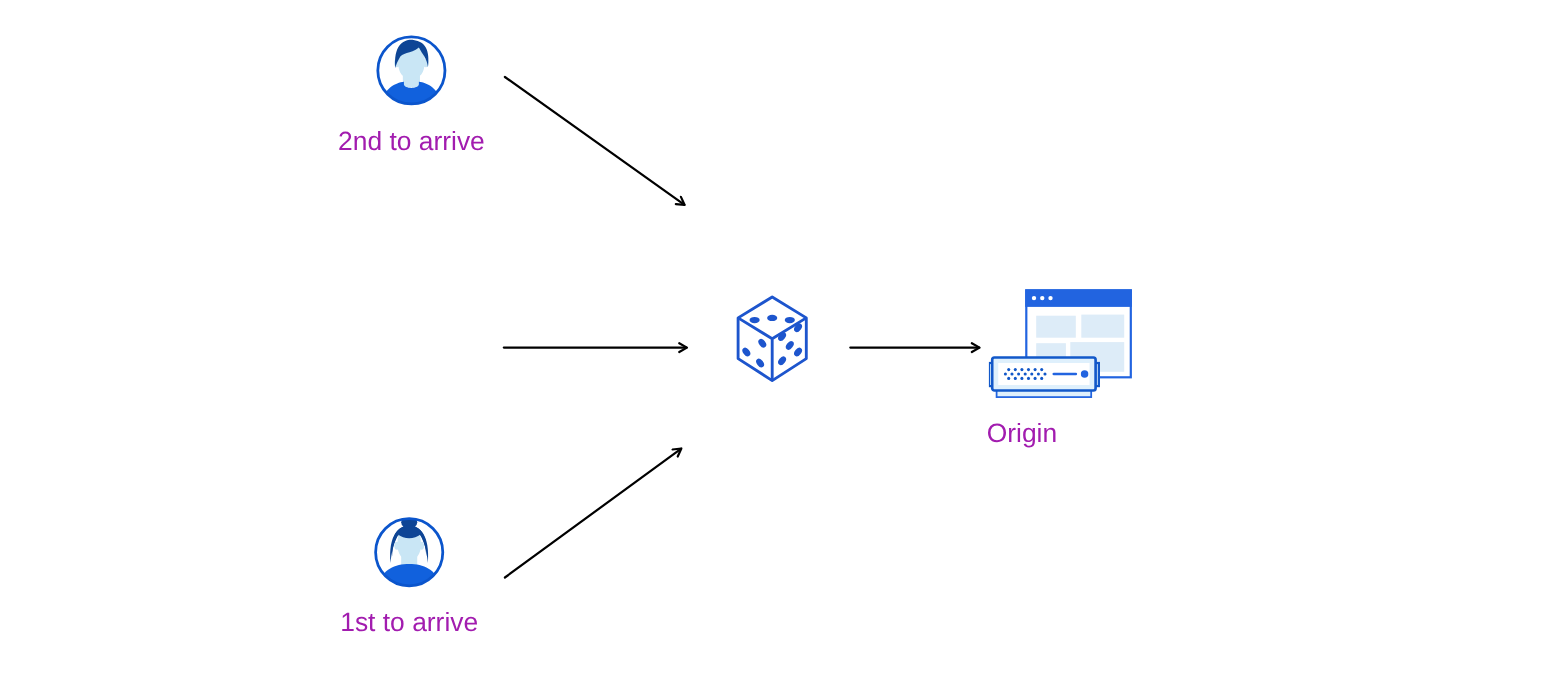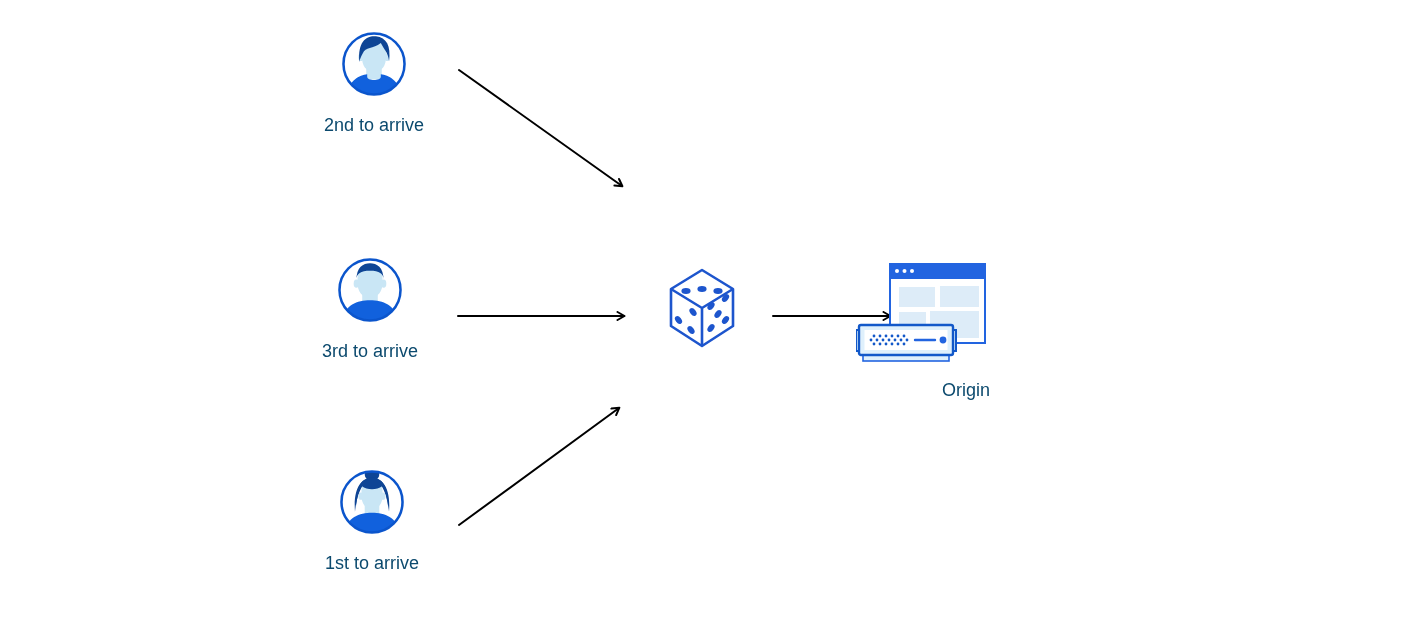--- a/index.html
+++ b/index.html
@@ -16,25 +16,25 @@
     overflow: hidden;
   }
   .node {
     position: absolute;
     display: flex;
     flex-direction: column;
     align-items: center;
   }
   .node-label {
     margin-top: 16px;
-    font-size: 18px;
+    font-size: 24px;
     line-height: 1.2;
-    color: #0c4a6e;
+    color: #a21caf;
     white-space: nowrap;
-    text-align: right;
+    text-align: left;
   }
   .arrow-layer {
     position: absolute;
     left: 0;
     top: 0;
     width: 1405px;
     height: 633px;
     pointer-events: none;
   }
   .abs { position: absolute; }
@@ -72,40 +72,20 @@
         <ellipse cx="22.5" cy="29" rx="2.6" ry="4" fill="#c9e6f5"></ellipse>
         <ellipse cx="49.5" cy="29" rx="2.6" ry="4" fill="#c9e6f5"></ellipse>
         <path d="M23.5,27 C23.5,13 30,8.5 36,8.5 C43,8.5 49,13.5 48.5,27 C48.5,39 44,43.5 36,43.5 C28,43.5 23.5,39 23.5,27 Z" fill="#c9e6f5"></path>
         <path d="M21,34 C19,12 29,6.5 38,7.5 C49,9 53.5,17 51.5,33 C50.5,24 46.5,21.5 43,14.5 C35,21 27,18.5 24.5,25 C23,28 21.5,30.5 21,34 Z" fill="#0e4595"></path>
       </g>
       <circle cx="36" cy="36" r="31.4" fill="none" stroke="#0b55cc" stroke-width="2.6"></circle>
     </svg>
     <div class="node-label">2nd to arrive</div>
   </div>
 
-  <div class="node abs" style="left:290px; top:255px; width:160px;">
-    <svg width="70" height="70" viewBox="0 0 72 72">
-      <defs>
-          <clipPath id="avc2">
-            <circle cx="36" cy="36" r="31.4"></circle>
-          </clipPath>
-        </defs>
-      <circle cx="36" cy="36" r="31.4" fill="#ffffff"></circle>
-      <g clip-path="url(#avc2)">
-        <rect x="28" y="34" width="16" height="18" fill="#c9e6f5"></rect>
-        <path d="M5,74 C8,52 21,46.5 36,46.5 C51,46.5 64,52 67,74 Z" fill="#1161dd"></path>
-        <ellipse cx="22" cy="29.5" rx="2.8" ry="4.2" fill="#c9e6f5"></ellipse>
-        <ellipse cx="50" cy="29.5" rx="2.8" ry="4.2" fill="#c9e6f5"></ellipse>
-        <path d="M23,27 C23,13.5 29.5,9 36,9 C42.5,9 49,13.5 49,27 C49,38.5 44,43.5 36,43.5 C28,43.5 23,38.5 23,27 Z" fill="#c9e6f5"></path>
-        <path d="M22,26 C22,12.5 29,8.5 36,8.5 C43,8.5 50,12.5 50,26 C50,18.8 45.5,16.2 36,16.2 C26.5,16.2 22,18.8 22,26 Z" fill="#0e4595"></path>
-      </g>
-      <circle cx="36" cy="36" r="31.4" fill="none" stroke="#0b55cc" stroke-width="2.6"></circle>
-    </svg>
-    <div class="node-label">3rd to arrive</div>
-  </div>
 
   <div class="node abs" style="left:292px; top:467px; width:160px;">
     <svg width="70" height="70" viewBox="0 0 72 72">
       <defs>
           <clipPath id="avc3">
             <circle cx="36" cy="36" r="31.4"></circle>
           </clipPath>
         </defs>
       <circle cx="36" cy="36" r="31.4" fill="#ffffff"></circle>
       <g clip-path="url(#avc3)">
@@ -138,21 +118,21 @@
         <ellipse cx="24" cy="63" rx="2.9" ry="4.4" transform="rotate(-38 24 63)"></ellipse>
         <ellipse cx="44" cy="39" rx="2.9" ry="4.4" transform="rotate(38 44 39)"></ellipse>
         <ellipse cx="58.5" cy="31" rx="2.9" ry="4.4" transform="rotate(38 58.5 31)"></ellipse>
         <ellipse cx="51" cy="47" rx="2.9" ry="4.4" transform="rotate(38 51 47)"></ellipse>
         <ellipse cx="44" cy="61" rx="2.9" ry="4.4" transform="rotate(38 44 61)"></ellipse>
         <ellipse cx="58.5" cy="53" rx="2.9" ry="4.4" transform="rotate(38 58.5 53)"></ellipse>
       </g>
     </svg>
   </div>
 
-  <div class="abs" style="left:854px; top:262px; width:136px; text-align:center;">
+  <div class="abs" style="left:897px; top:262px; width:136px; text-align:center;">
     <svg width="132" height="102" viewBox="0 0 132 102">
 
       <rect x="34" y="2" width="95" height="79" fill="#ffffff" stroke="#2264e0" stroke-width="2"></rect>
       <rect x="33" y="1" width="97" height="16" fill="#2264e0"></rect>
       <circle cx="41" cy="9" r="2" fill="#ffffff"></circle>
       <circle cx="48.5" cy="9" r="2" fill="#ffffff"></circle>
       <circle cx="56" cy="9" r="2" fill="#ffffff"></circle>
       <g fill="#ddecf8">
         <rect x="43" y="25" width="36" height="20"></rect>
         <rect x="84" y="24" width="39" height="21"></rect>

